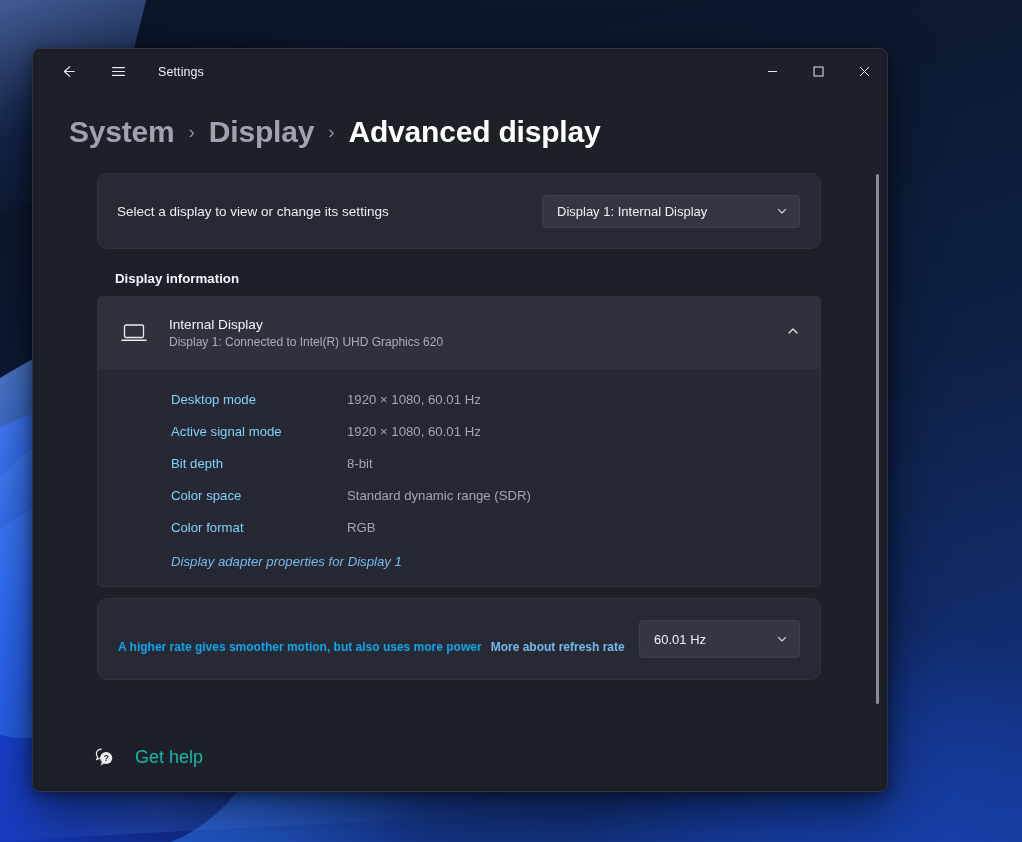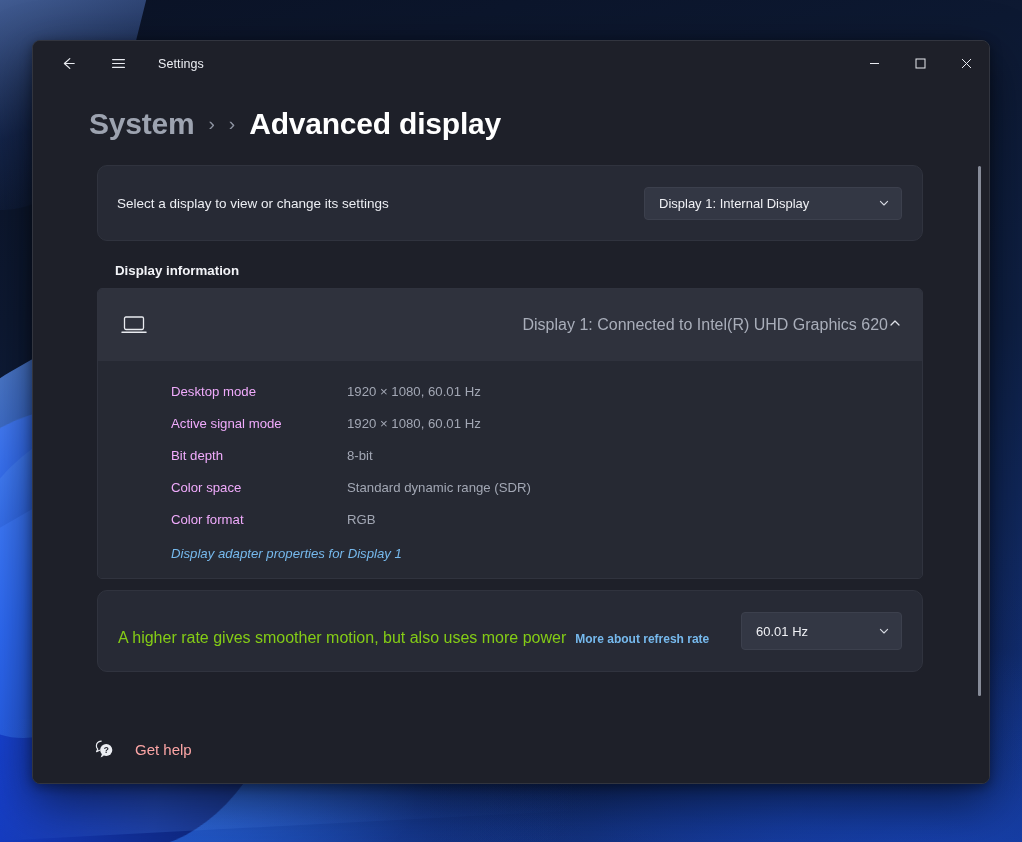--- a/index.html
+++ b/index.html
@@ -74,22 +74,22 @@
     left: 0; bottom: 28px;
     width: 1022px; height: 120px;
     background: linear-gradient(96deg, rgba(90,150,255,0.00) 0%, rgba(90,150,255,0.20) 16%, rgba(70,130,255,0.05) 42%, rgba(0,0,0,0) 60%);
     transform: skewY(-3deg);
   }
 
   
   .window {
     position: absolute;
     left: 32px;
-    top: 40px;
-    width: 958px;
+    top: 48px;
+    width: 856px;
     height: 744px;
     background: #1e2029;
     border-radius: 8px;
     border: 1px solid #32353f;
     overflow: hidden;
     box-shadow: 0 18px 50px rgba(0,0,0,0.55), 0 3px 12px rgba(0,0,0,0.4);
   }
 
   
   .titlebar {
@@ -124,21 +124,21 @@
     width: 46px; height: 45px;
     display: flex; align-items: center; justify-content: center;
     cursor: pointer;
   }
 
   
   .breadcrumb {
     display: flex;
     align-items: center;
     gap: 14px;
-    padding: 14px 0 0 56px;
+    padding: 14px 0 0 36px;
     height: 62px;
   }
   .crumb {
     font-size: 30px;
     font-weight: 600;
     color: #9da3b0;
     cursor: pointer;
     letter-spacing: -0.2px;
   }
   .crumb.current {
@@ -247,40 +247,39 @@
     margin-right: 18px;
     color: #e9ebf0;
   }
   .exp-texts { flex: 1; }
   .exp-title {
     font-size: 13.6px;
     color: #f1f2f6;
     margin-bottom: 3px;
   }
   .exp-sub {
-    font-size: 16px;
+    font-size: 12px;
     color: #a9aeba;
-    text-align: right;
   }
   .exp-chevron { color: #dfe2e9; }
 
   .exp-body {
     padding: 14px 0 16px 0;
     background: #262933;
   }
   .info-row {
     display: flex;
     align-items: center;
     height: 32px;
     padding: 0 0 0 73px;
   }
   .info-key {
     width: 176px;
     font-size: 13.2px;
-    color: #f0abfc;
+    color: #7dd3fc;
   }
   .info-val {
     font-size: 13.2px;
     color: #a2a7b4;
   }
   .adapter-link-row {
     padding: 9px 0 0 73px;
     font-style: italic;
   }
   .link {
@@ -303,22 +302,23 @@
     font-size: 13.5px;
     color: #f1f2f6;
     margin-bottom: 5px;
   }
   .rr-desc-line {
     display: flex;
     align-items: baseline;
     gap: 9px;
   }
   .rr-desc {
-    font-size: 16px;
-    color: #84cc16;
+    font-size: 12px;
+    color: #0ea5e9;
+    font-weight: bold;
   }
   .rr-link {
     font-size: 12px;
     font-weight: 700;
     color: #76b9ed;
     cursor: pointer;
     text-decoration: none;
     margin-top: 16px;
   }
 
@@ -326,22 +326,22 @@
   .footer {
     height: 70px;
     display: flex;
     align-items: center;
     padding-left: 60px;
     gap: 18px;
     background: #1e2029;
   }
   .help-icon { color: #e9ebf0; display: flex; }
   .help-link {
-    font-size: 15px;
-    color: #fca5a5;
+    font-size: 18px;
+    color: #14b8a6;
     cursor: pointer;
     text-decoration: none;
   }
 </style>
 </head>
 <body>
 
 <div class="wallpaper">
   <div class="bloom-e"></div>
   <div class="bloom-a"></div>
@@ -385,20 +385,21 @@
           <line x1="1" y1="1" x2="10" y2="10" stroke="#e8eaf0" stroke-width="1"></line>
           <line x1="10" y1="1" x2="1" y2="10" stroke="#e8eaf0" stroke-width="1"></line>
         </svg>
       </div>
     </div>
   </div>
 
   <div class="breadcrumb">
     <span class="crumb">System</span>
     <span class="crumb-sep">›</span>
+    <span class="crumb">Display</span>
     <span class="crumb-sep">›</span>
     <span class="crumb current">Advanced display</span>
   </div>
 
   <div class="scrollarea">
     <div class="content">
 
       <div class="card selector-card">
         <span class="selector-label">Select a display to view or change its settings</span>
         <div class="dropdown dd-display">
@@ -413,20 +414,21 @@
 
       <div class="expander">
         <div class="exp-header">
           <span class="exp-icon">
             <svg width="26" height="20" viewBox="0 0 26 20">
               <rect x="3.5" y="2" width="19" height="12.5" rx="1.4" fill="none" stroke="currentColor" stroke-width="1.3"></rect>
               <line x1="1" y1="17.2" x2="25" y2="17.2" stroke="currentColor" stroke-width="1.5" stroke-linecap="round"></line>
             </svg>
           </span>
           <div class="exp-texts">
+            <div class="exp-title">Internal Display</div>
             <div class="exp-sub">Display 1: Connected to Intel(R) UHD Graphics 620</div>
           </div>
           <span class="exp-chevron">
             <svg width="14" height="14" viewBox="0 0 14 14">
               <path d="M3 9 L7 5 L11 9" fill="none" stroke="currentColor" stroke-width="1.25" stroke-linecap="round" stroke-linejoin="round"></path>
             </svg>
           </span>
         </div>
 
         <div class="exp-body">

